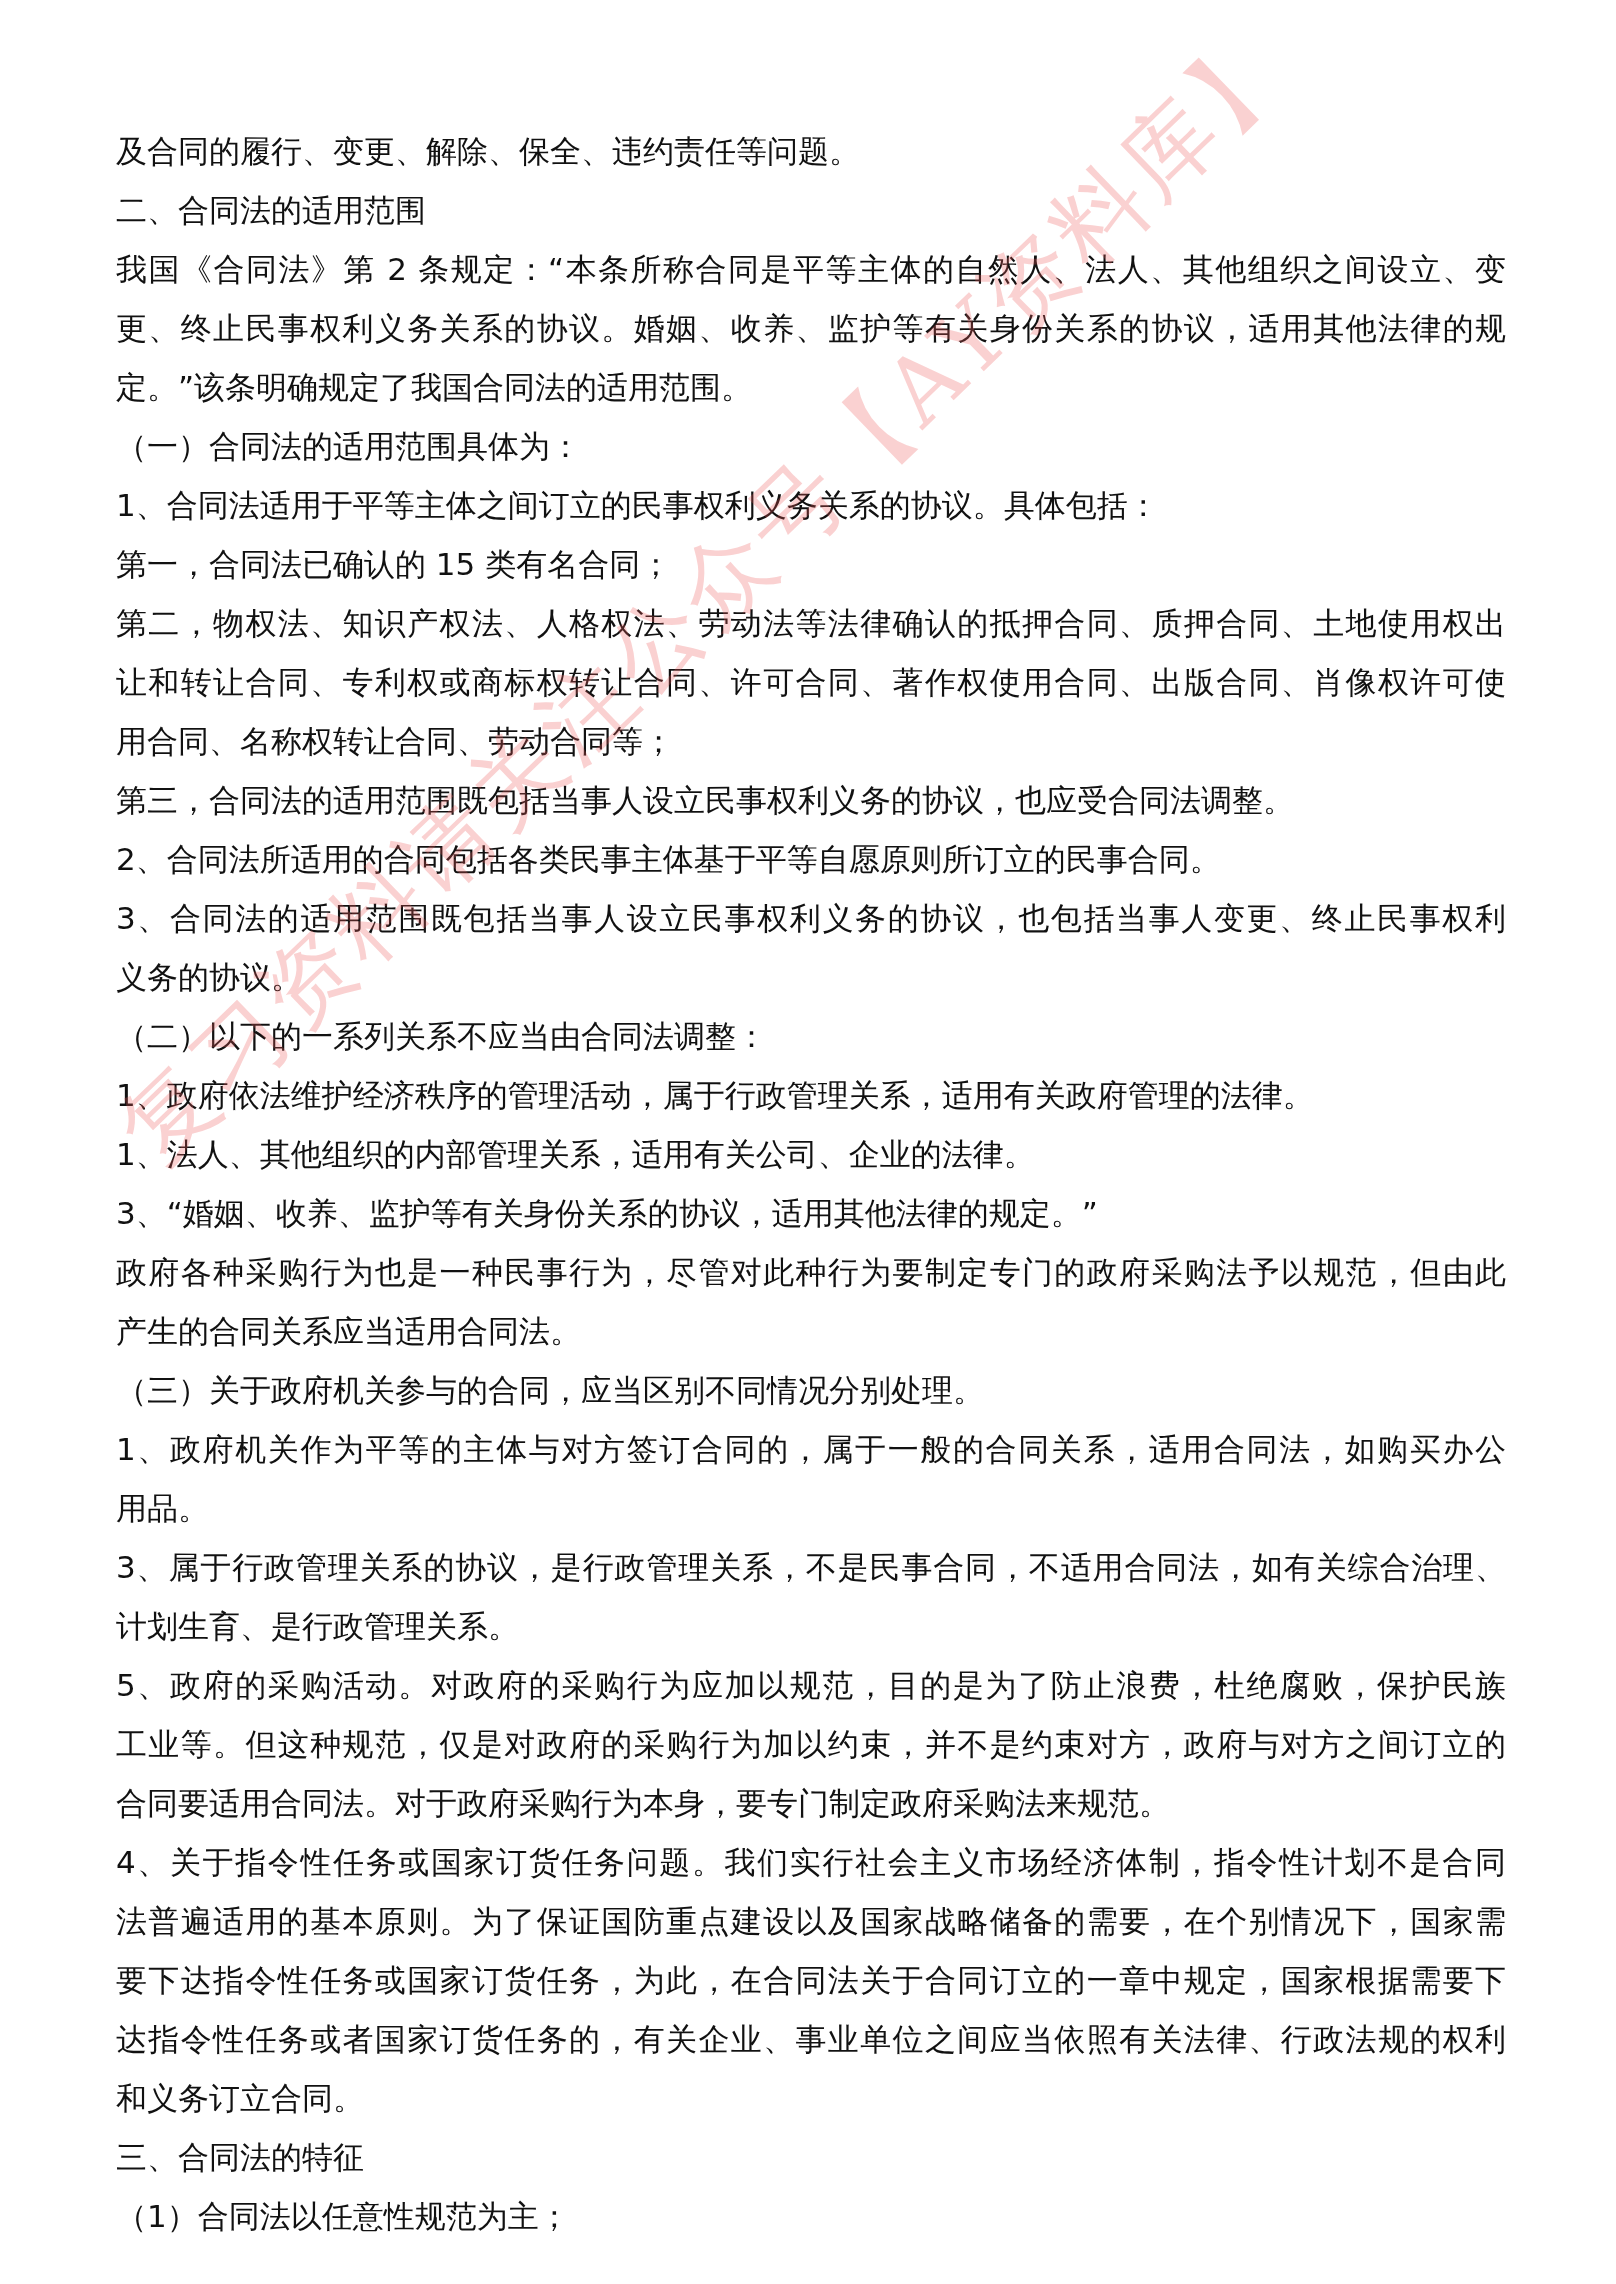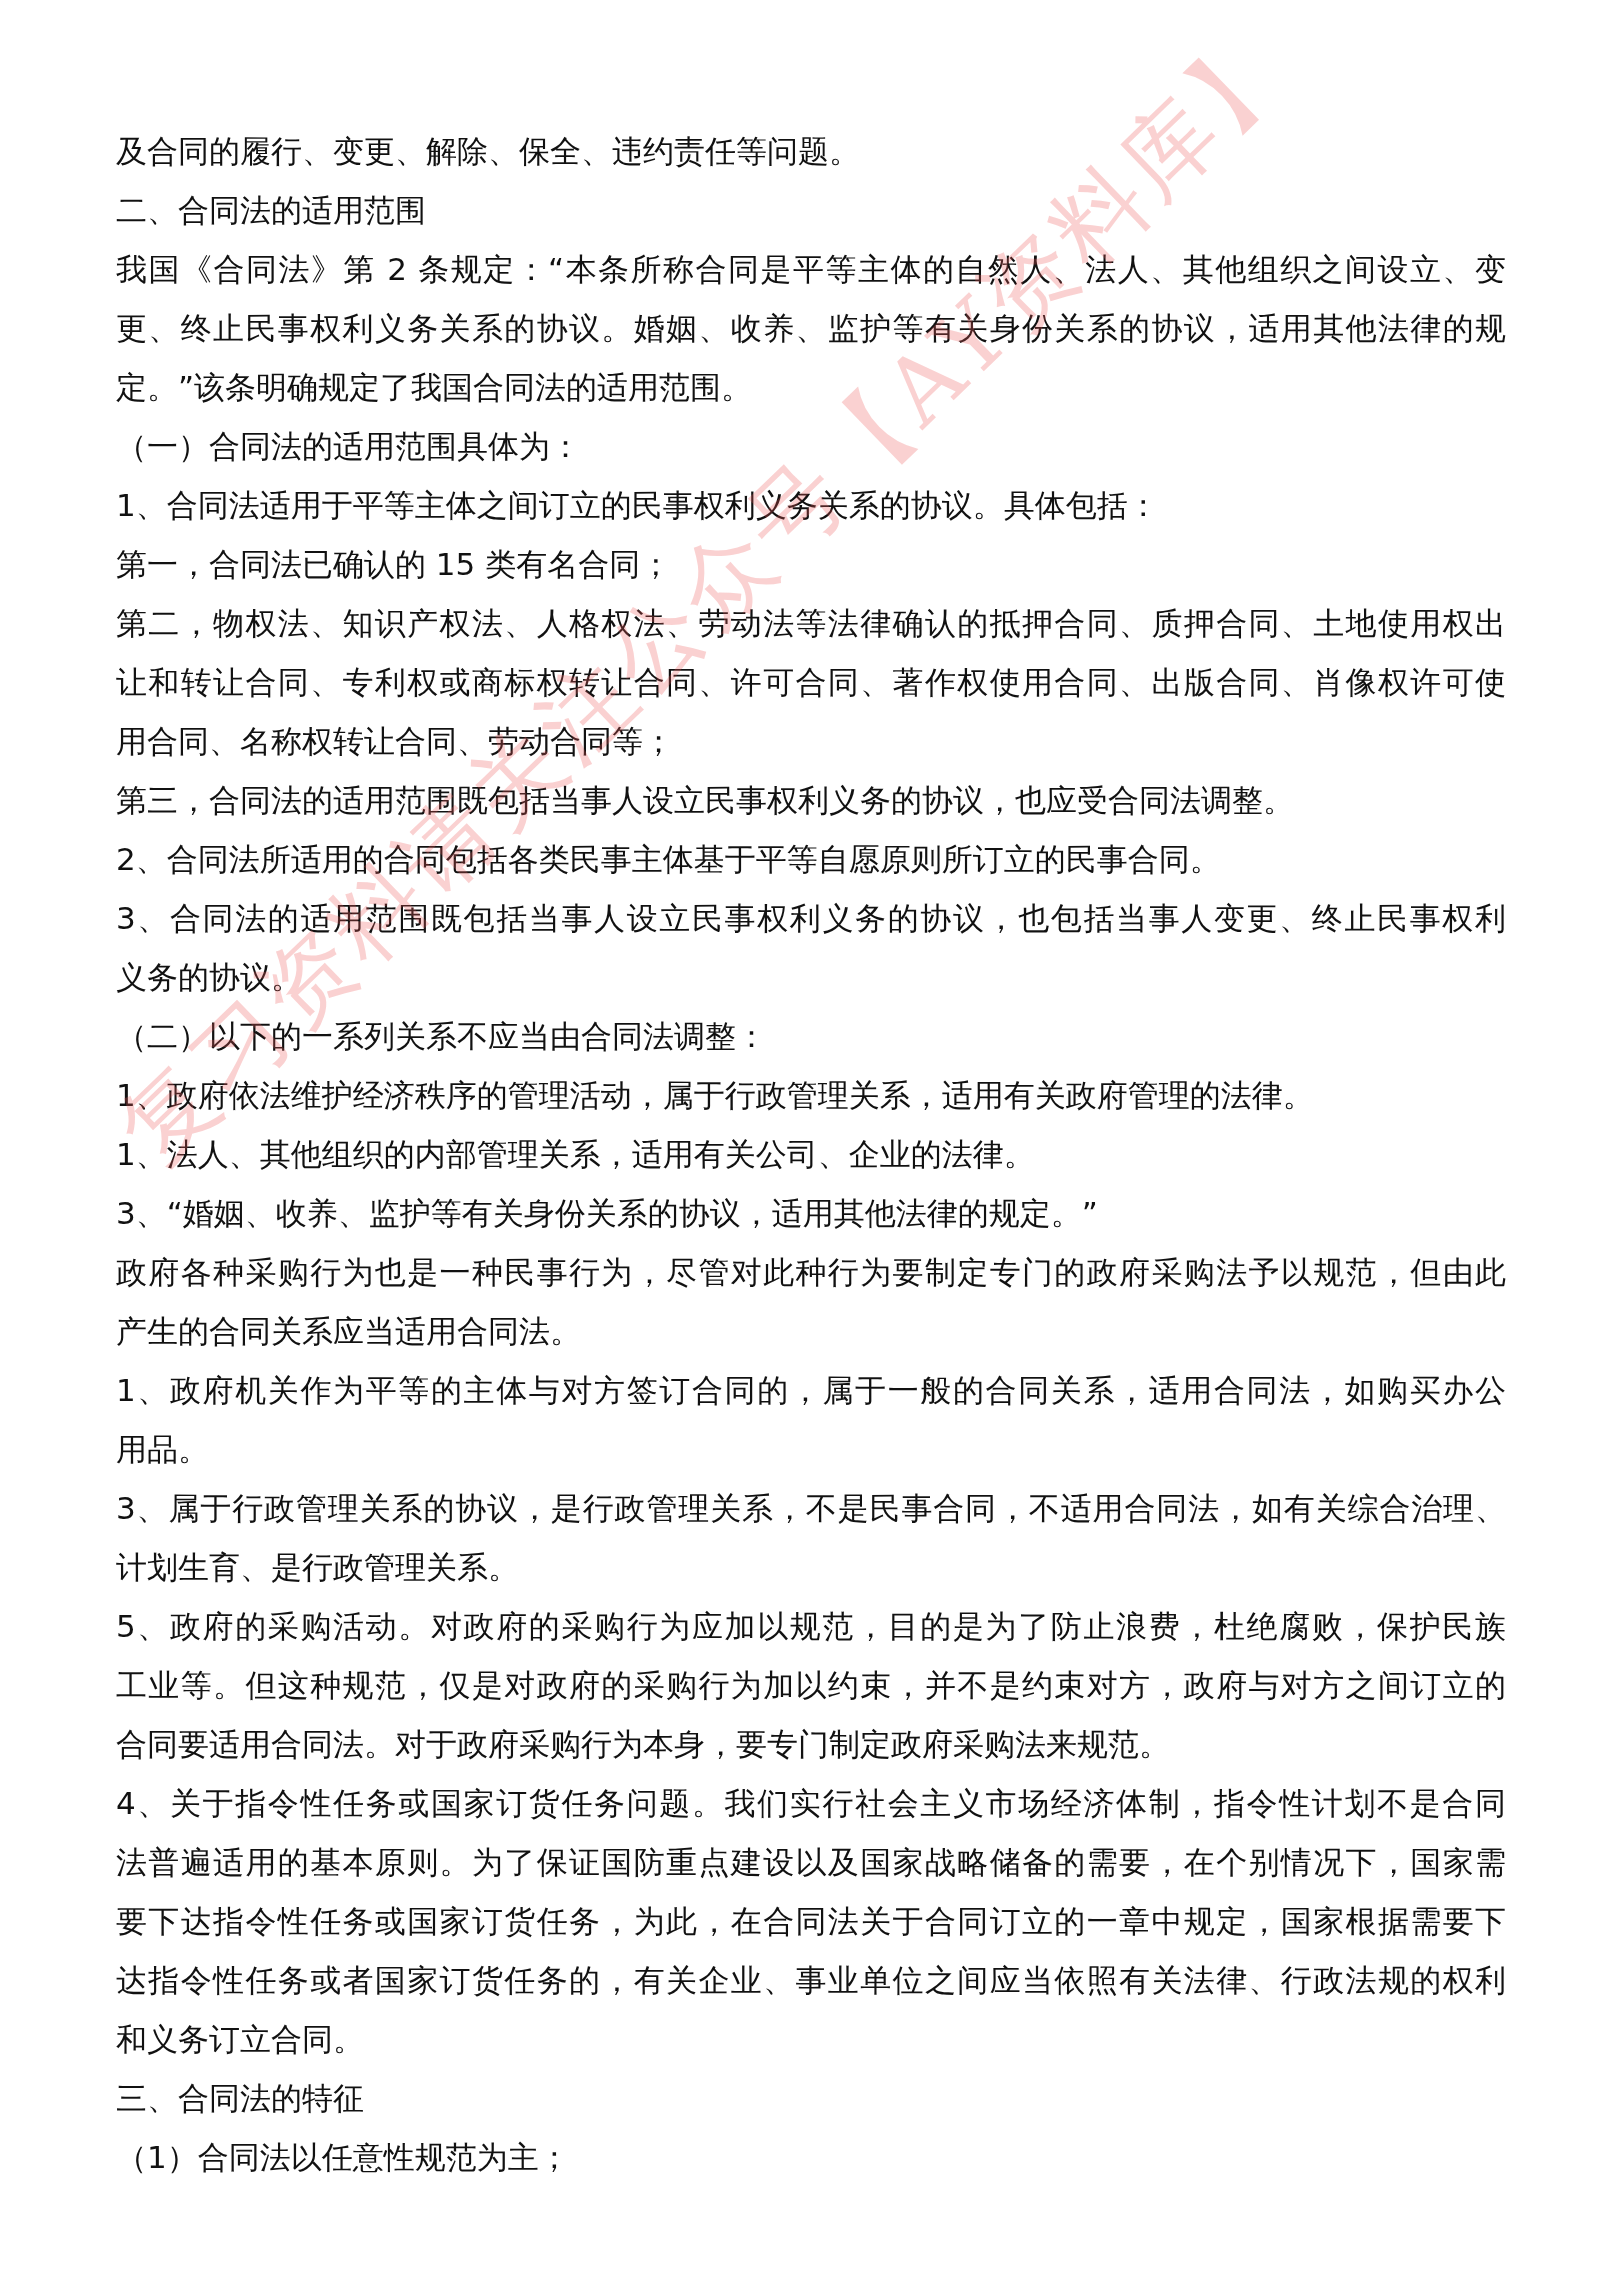--- a/index.html
+++ b/index.html
@@ -75,20 +75,21 @@
     <div class="line">第三，合同法的适用范围既包括当事人设立民事权利义务的协议，也应受合同法调整。</div>
     <div class="line">2、合同法所适用的合同包括各类民事主体基于平等自愿原则所订立的民事合同。</div>
     <div class="line full">3、合同法的适用范围既包括当事人设立民事权利义务的协议，也包括当事人变更、终止民事权利</div>
     <div class="line">义务的协议。</div>
     <div class="line">（二）以下的一系列关系不应当由合同法调整：</div>
     <div class="line">1、政府依法维护经济秩序的管理活动，属于行政管理关系，适用有关政府管理的法律。</div>
     <div class="line">1、法人、其他组织的内部管理关系，适用有关公司、企业的法律。</div>
     <div class="line">3、“婚姻、收养、监护等有关身份关系的协议，适用其他法律的规定。”</div>
     <div class="line full">政府各种采购行为也是一种民事行为，尽管对此种行为要制定专门的政府采购法予以规范，但由此</div>
     <div class="line">产生的合同关系应当适用合同法。</div>
+    <div class="line">（三）关于政府机关参与的合同，应当区别不同情况分别处理。</div>
     <div class="line full">1、政府机关作为平等的主体与对方签订合同的，属于一般的合同关系，适用合同法，如购买办公</div>
     <div class="line">用品。</div>
     <div class="line full">3、属于行政管理关系的协议，是行政管理关系，不是民事合同，不适用合同法，如有关综合治理、</div>
     <div class="line">计划生育、是行政管理关系。</div>
     <div class="line full">5、政府的采购活动。对政府的采购行为应加以规范，目的是为了防止浪费，杜绝腐败，保护民族</div>
     <div class="line full">工业等。但这种规范，仅是对政府的采购行为加以约束，并不是约束对方，政府与对方之间订立的</div>
     <div class="line">合同要适用合同法。对于政府采购行为本身，要专门制定政府采购法来规范。</div>
     <div class="line full">4、关于指令性任务或国家订货任务问题。我们实行社会主义市场经济体制，指令性计划不是合同</div>
     <div class="line full">法普遍适用的基本原则。为了保证国防重点建设以及国家战略储备的需要，在个别情况下，国家需</div>
     <div class="line full">要下达指令性任务或国家订货任务，为此，在合同法关于合同订立的一章中规定，国家根据需要下</div>

